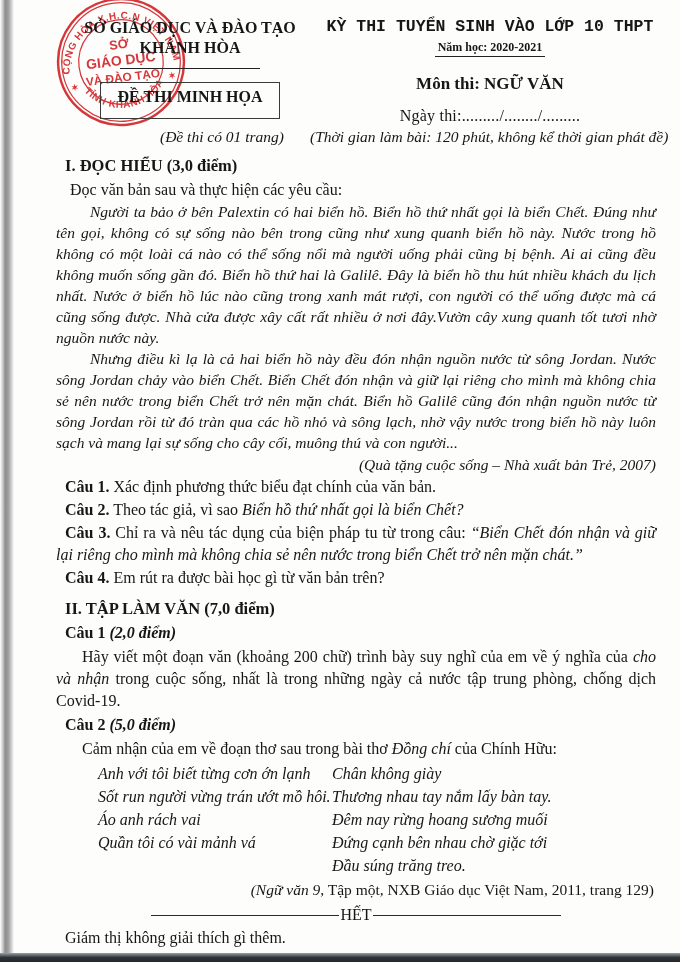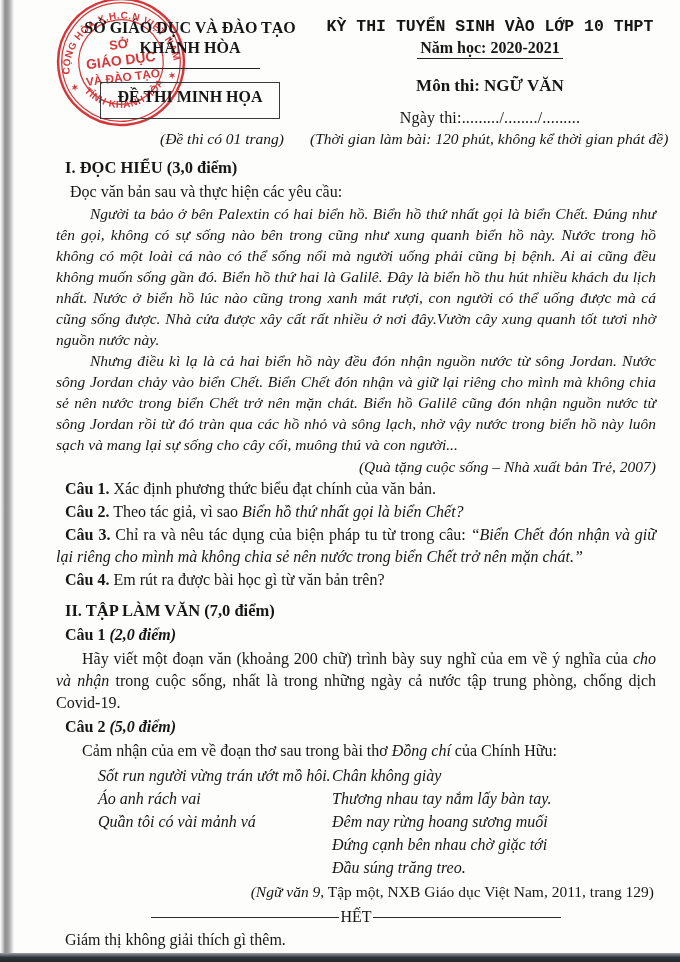--- a/index.html
+++ b/index.html
@@ -19,21 +19,21 @@
   .content{position:absolute;left:56px;right:24px;top:12px;}
 
   
   .header-row{display:flex;}
   .header-left{width:268px;text-align:center;padding-top:6px;}
   .hl1{font-weight:bold;font-size:16px;line-height:20px;}
   .hl2{font-weight:bold;font-size:16px;display:inline-block;padding:0 20px 10px;border-bottom:1.4px solid #222;line-height:20px;}
   .exam-box{display:inline-block;border:1.7px solid #3a3a3a;padding:5px 16px 12px;font-weight:bold;font-size:16px;margin-top:13px;background:transparent;}
   .header-right{flex:1;text-align:center;padding-top:4px;}
   .hr1{font-weight:bold;font-size:16.5px;line-height:21px;font-family:Liberation Mono, monospace;}
-  .hr2{font-weight:bold;font-size:16px;display:inline-block;border-bottom:1.5px solid #222;padding:0 3px 1px;margin-top:2px;}
+  .hr2{font-weight:bold;font-size:12px;display:inline-block;border-bottom:1.5px solid #222;padding:0 3px 1px;margin-top:2px;}
   .hr3{font-weight:bold;font-size:17px;margin-top:17px;}
   .hr4{font-size:16px;margin-top:13px;letter-spacing:.2px;}
   .notes-row{display:flex;margin-top:3px;font-style:italic;font-size:15.5px;white-space:nowrap;}
   .note-pages{margin-left:104px;}
   .note-time{margin-left:26px;}
 
   
   .stamp{position:absolute;left:54px;top:-5px;width:134px;height:134px;
          opacity:.92;mix-blend-mode:multiply;transform:rotate(-7deg);}
   .stamp circle{fill:none;stroke:#d4262b;}
@@ -148,20 +148,21 @@
 
     <div class="cau-line">
       <span class="c-label">Câu 2 </span><span class="c-points">(5,0 điểm)</span>
     </div>
     <div class="task-para">
       <span>Cảm nhận của em về đoạn thơ sau trong bài thơ </span><span class="q-italic">Đồng chí</span><span> của Chính Hữu:</span>
     </div>
 
     <div class="poem">
       <div class="poem-col1">
+        <div class="poem-line">Anh với tôi biết từng cơn ớn lạnh</div>
         <div class="poem-line">Sốt run người vừng trán ướt mồ hôi.</div>
         <div class="poem-line">Áo anh rách vai</div>
         <div class="poem-line">Quần tôi có vài mảnh vá</div>
       </div>
       <div class="poem-col2">
         <div class="poem-line">Chân không giày</div>
         <div class="poem-line">Thương nhau tay nắm lấy bàn tay.</div>
         <div class="poem-line">Đêm nay rừng hoang sương muối</div>
         <div class="poem-line">Đứng cạnh bên nhau chờ giặc tới</div>
         <div class="poem-line">Đầu súng trăng treo.</div>

